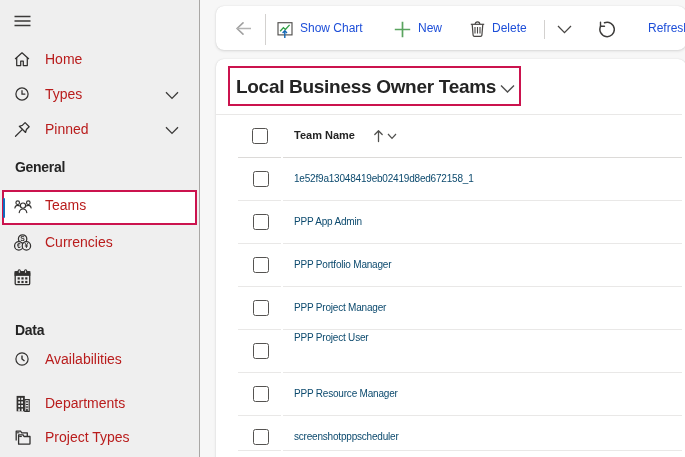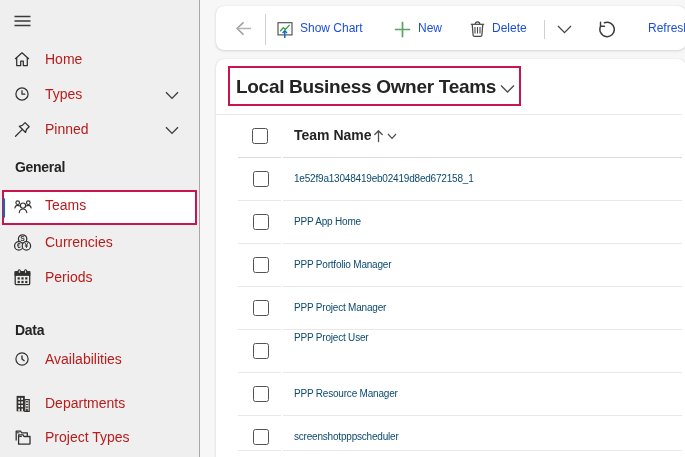--- a/index.html
+++ b/index.html
@@ -100,21 +100,20 @@
 <rect x="10.6" y="0.8" width="2.1" height="3.8" rx="1" fill="#efefef" stroke="#323130" stroke-width="1.1"></rect>
 <g fill="#323130">
 <rect x="3.6" y="8.3" width="2.2" height="2.2"></rect>
         <rect x="7.4" y="8.3" width="2.2" height="2.2"></rect>
         <rect x="11.2" y="8.3" width="2.2" height="2.2"></rect>
 <rect x="3.6" y="11.9" width="2.2" height="2.2"></rect>
         <rect x="7.4" y="11.9" width="2.2" height="2.2"></rect>
         <rect x="11.2" y="11.9" width="2.2" height="2.2"></rect>
 </g>
 </svg>
-<span class="lbl">Periods</span>
 </div>
 
 <div class="navhdr" style="top:321.5px">Data</div>
 
 <div class="nav" style="top:342px">
 <svg width="14" height="14" viewBox="0 0 14 14" fill="none" stroke="#323130" stroke-width="1.2" style="left:15px">
 <circle cx="7" cy="7" r="6.1"></circle>
       <path d="M7 3.6V7l2.5 2" stroke-width="1.4"></path>
 </svg>
 <span class="lbl">Availabilities</span>
@@ -196,36 +195,36 @@
 <div id="content"></div>
 <div class="redbox" style="left:228px;top:66px;width:293px;height:39.5px"></div>
 <div class="abs" style="left:236px;top:66px;height:43px;line-height:42.5px;font-size:19px;font-weight:bold;letter-spacing:-0.3px;color:#242424;z-index:6">Local Business Owner Teams</div>
 <svg class="abs" style="left:500px;top:83.5px;z-index:6" width="15" height="10" viewBox="0 0 15 10" fill="none" stroke="#4f4f4f" stroke-width="1.4">
     <path d="M1 1.5 7.5 8 14 1.5"></path>
   </svg>
 
 <div class="rowline" style="left:216px;top:114px;width:466px"></div>
 
 <div class="cb" style="left:252px;top:128px"></div>
-<div class="abs" style="left:294px;top:114.4px;height:43px;line-height:43px;font-size:14px;font-weight:bold">Team Name</div>
+<div class="abs" style="left:294px;top:114.4px;height:43px;line-height:43px;font-size:11px;font-weight:bold">Team Name</div>
 <svg class="abs" style="left:373px;top:129px" width="12" height="14" viewBox="0 0 12 14" fill="none" stroke="#50504e" stroke-width="1.3" stroke-linecap="round" stroke-linejoin="round">
     <path d="M5.5 12.5V2M1.8 5.5 5.5 1.8l3.7 3.7"></path>
   </svg>
 <svg class="abs" style="left:387px;top:133px" width="10" height="7" viewBox="0 0 10 7" fill="none" stroke="#50504e" stroke-width="1.2">
     <path d="M1 1 5 5.4 9 1"></path>
   </svg>
 <div class="rowline" style="left:238px;top:157.4px;width:42.5px;background:#dcdad8"></div>
 <div class="rowline" style="left:282.5px;top:157.4px;width:399.5px;background:#dcdad8"></div>
 
 <div class="cb" style="left:252.5px;top:170.9px"></div>
 <div class="link" style="top:157.4px;height:43px;line-height:43px">1e52f9a13048419eb02419d8ed672158_1</div>
 <div class="rowline" style="left:238px;top:200.4px;width:42.5px"></div>
 <div class="rowline" style="left:282.5px;top:200.4px;width:399.5px"></div>
 <div class="cb" style="left:252.5px;top:213.9px"></div>
-<div class="link" style="top:200.4px;height:43px;line-height:43px">PPP App Home</div>
+<div class="link" style="top:200.4px;height:43px;line-height:43px">PPP App Admin</div>
 <div class="rowline" style="left:238px;top:243.4px;width:42.5px"></div>
 <div class="rowline" style="left:282.5px;top:243.4px;width:399.5px"></div>
 <div class="cb" style="left:252.5px;top:256.9px"></div>
 <div class="link" style="top:243.4px;height:43px;line-height:43px">PPP Portfolio Manager</div>
 <div class="rowline" style="left:238px;top:286.4px;width:42.5px"></div>
 <div class="rowline" style="left:282.5px;top:286.4px;width:399.5px"></div>
 <div class="cb" style="left:252.5px;top:299.9px"></div>
 <div class="link" style="top:286.4px;height:43px;line-height:43px">PPP Project Manager</div>
 <div class="rowline" style="left:238px;top:329.4px;width:42.5px"></div>
 <div class="rowline" style="left:282.5px;top:329.4px;width:399.5px"></div>

